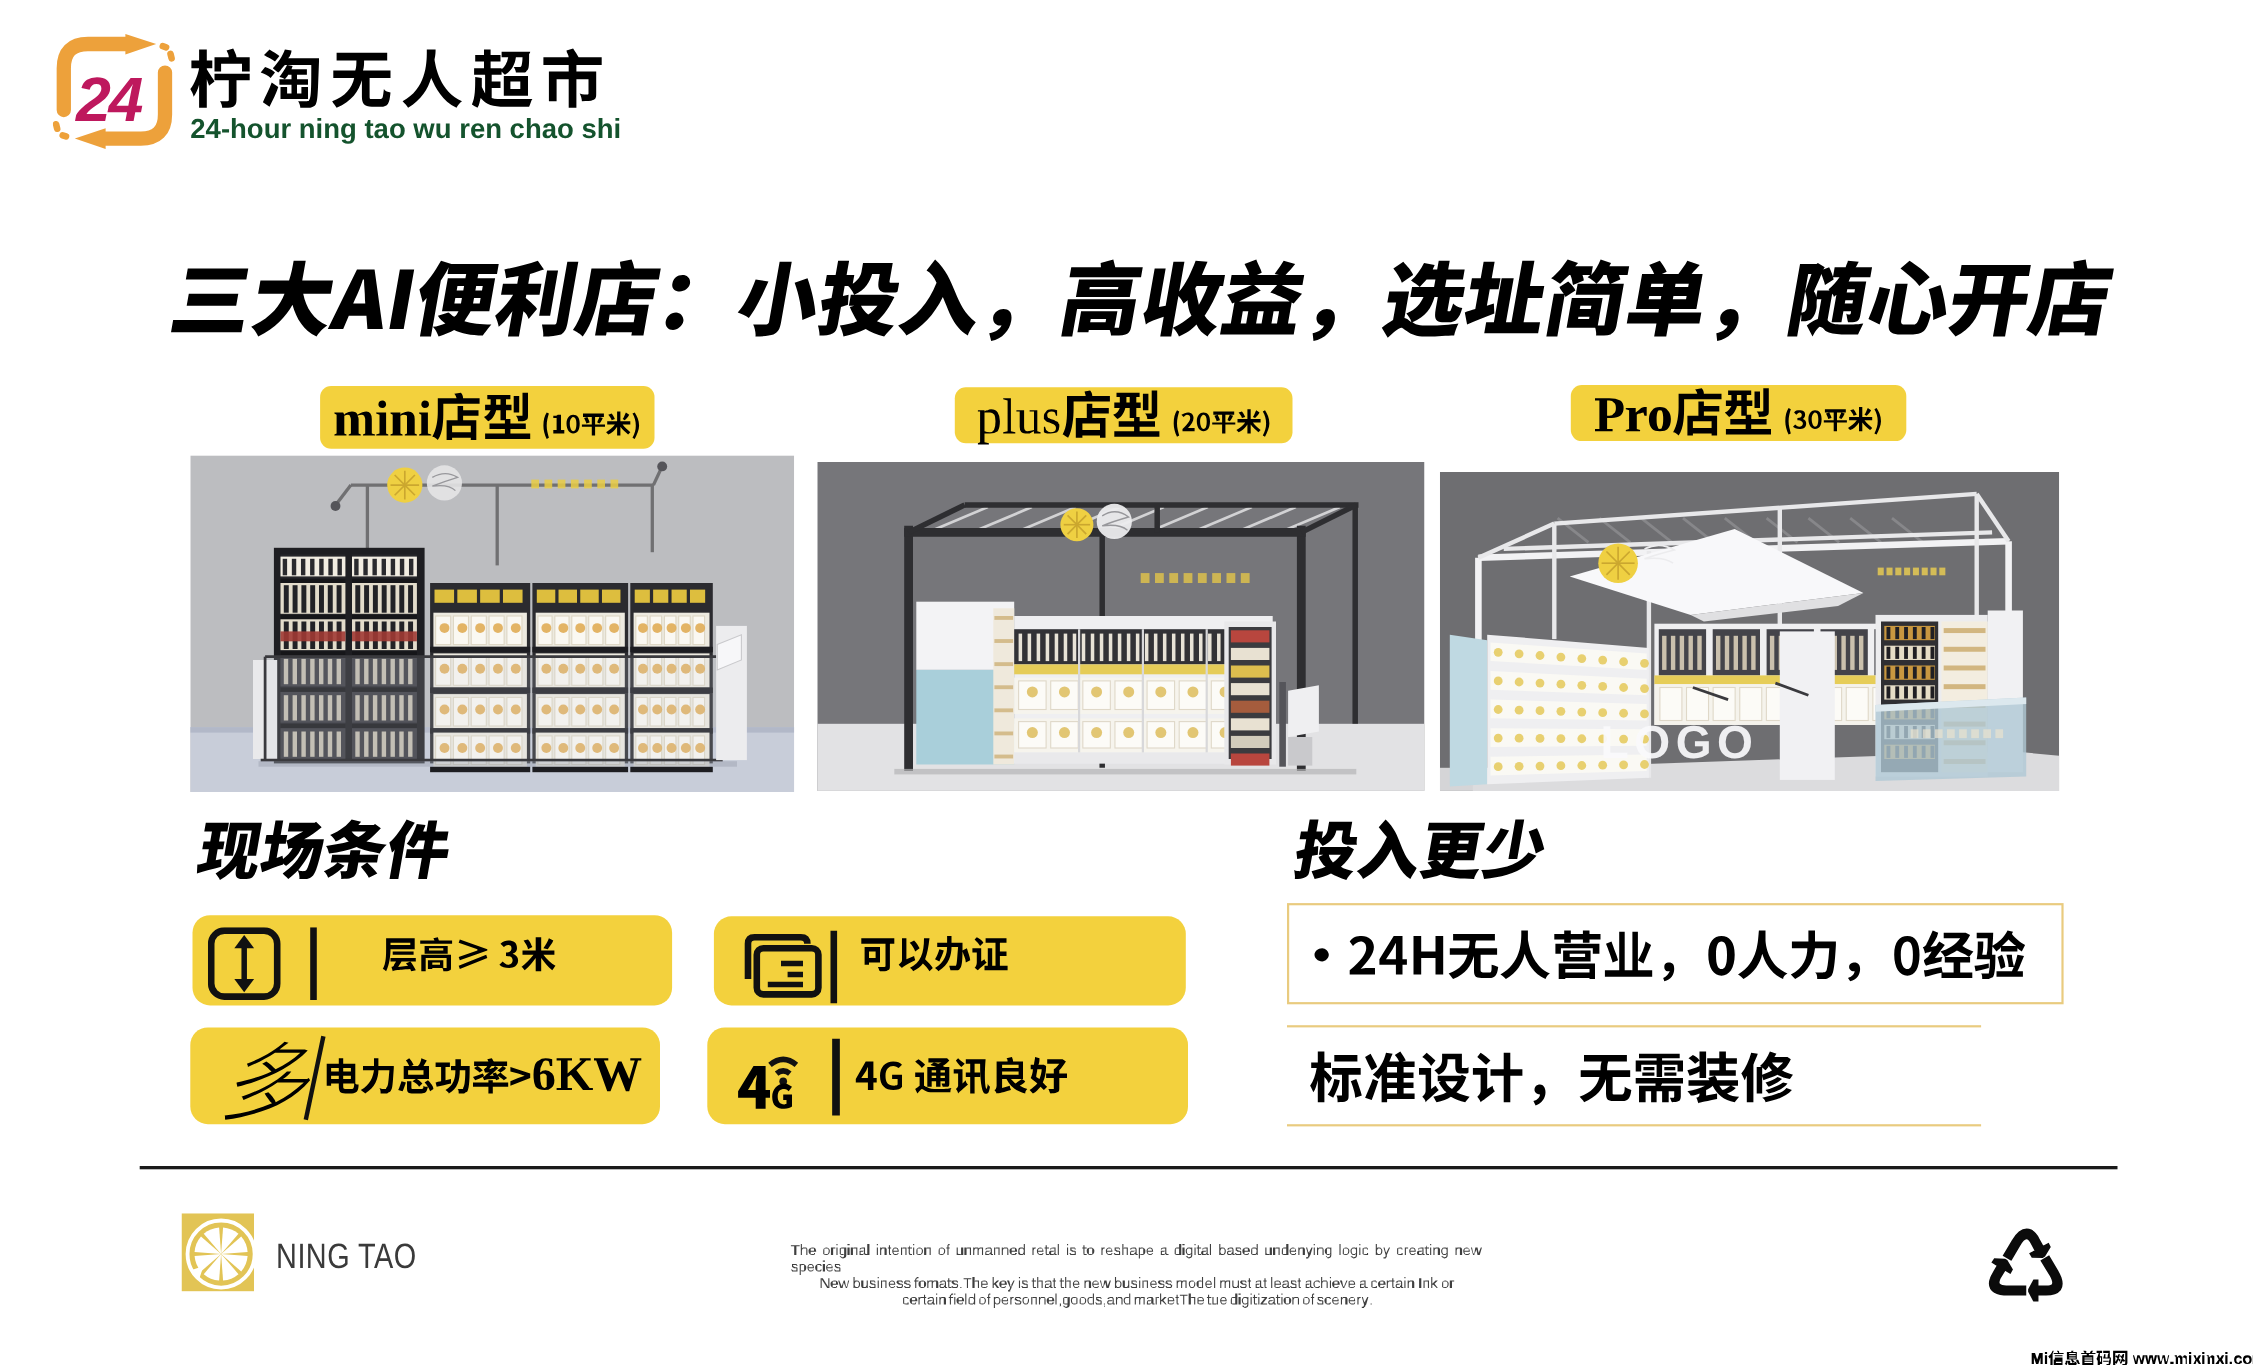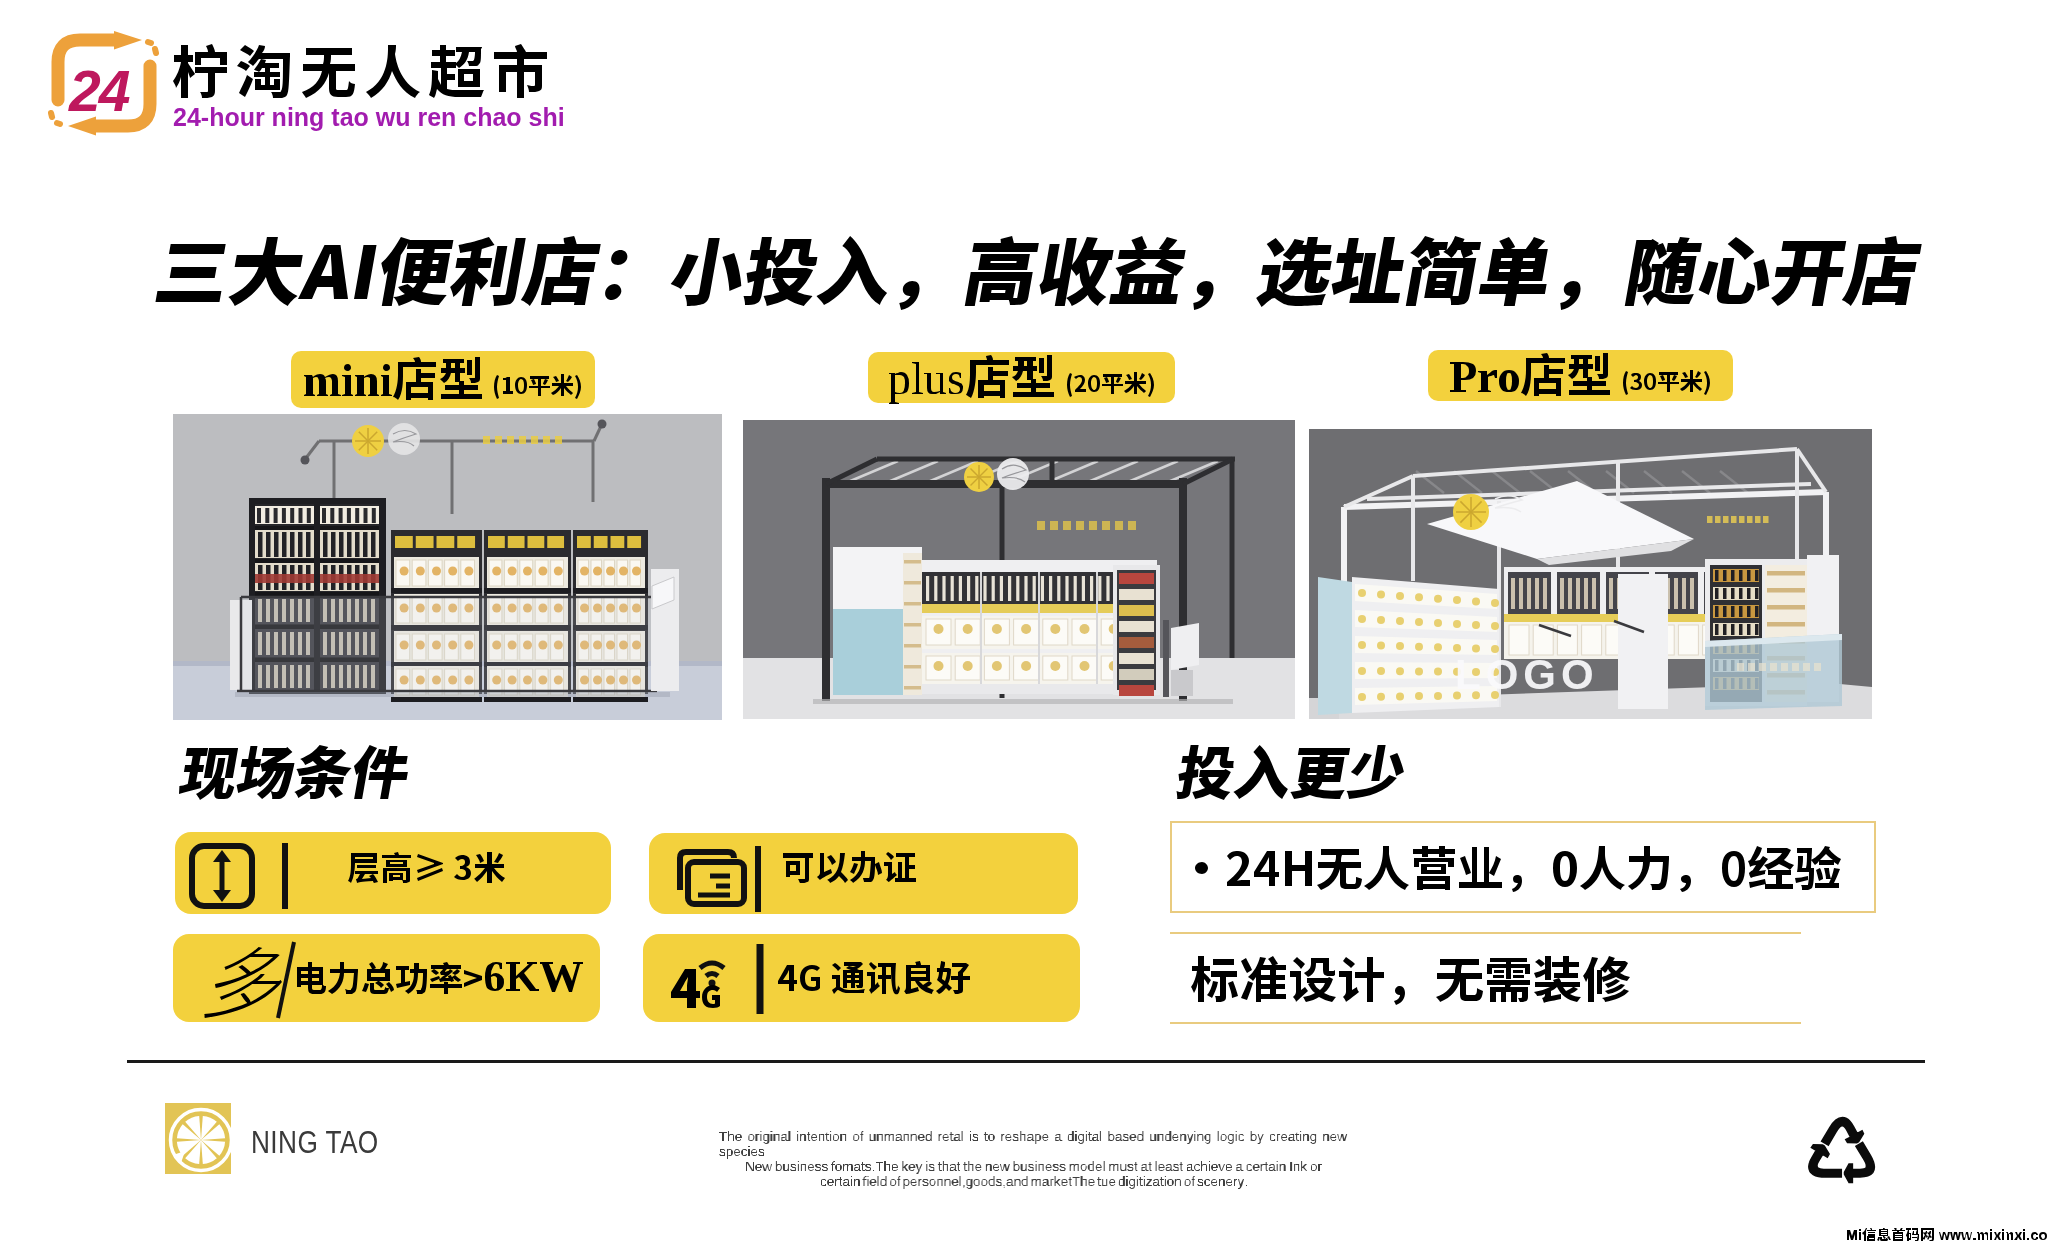--- a/index.html
+++ b/index.html
@@ -23,21 +23,21 @@
 </svg></div>
 
 <div style="position:absolute;left:69px;top:58px;width:92px;height:62px;font:italic 700 57px 'Liberation Sans',sans-serif;color:#be185d;letter-spacing:-2px">24</div>
 
 <svg style="position:absolute;left:138px;top:31px;width:452px;height:81px;overflow:visible" width="452" height="81" viewBox="0 0 452 81">
     <g transform="translate(34,62)">
       <path d="M23 -26V-20H36V-2C36 -1 35 -1 35 -1C34 -1 30 -1 28 -1C29 0 30 3 30 5C34 5 37 5 40 4C42 3 43 1 43 -2V-20H55V-26ZM34 -47C35 -45 36 -43 36 -41H23V-28H29V-35H48V-28H55V-41H40L43 -41C43 -43 41 -47 40 -49ZM9 -48V-38H2V-31H9C8 -25 5 -17 1 -12C2 -10 4 -7 4 -5C6 -8 8 -12 9 -16V5H16V-21C17 -18 18 -16 18 -15L23 -19C22 -21 17 -28 16 -30V-31H21V-38H16V-48Z M68 -43C71 -41 76 -39 78 -37L82 -42C80 -44 76 -46 73 -48ZM65 -27C68 -26 72 -24 74 -22L78 -27C76 -29 72 -31 69 -32ZM67 -0 73 4C76 -2 79 -8 81 -14L75 -18C73 -12 69 -5 67 -0ZM87 -48C85 -42 80 -35 76 -31C77 -30 80 -28 81 -27C83 -29 85 -32 87 -34H111C111 -13 111 -4 109 -2C109 -1 108 -1 107 -1C105 -1 102 -1 99 -1C100 0 101 3 101 5C104 5 108 5 110 5C112 4 114 4 115 2C117 -1 117 -10 118 -37C118 -38 118 -40 118 -40H90C92 -42 93 -45 93 -47ZM83 -14V-3H108V-14H102V-8H98V-16H108V-21H98V-25H107V-30H93L94 -33L89 -34C87 -30 84 -26 82 -23C83 -23 86 -22 87 -21C88 -22 89 -23 90 -25H93V-21H82V-16H93V-8H89V-14Z M134 -45V-38H152C152 -35 152 -32 151 -29H131V-22H150C148 -13 142 -5 130 -1C131 1 133 3 134 5C148 -1 154 -10 157 -20V-5C157 1 159 4 166 4C167 4 173 4 174 4C181 4 182 1 183 -9C181 -9 178 -10 177 -12C176 -4 176 -3 174 -3C172 -3 168 -3 167 -3C164 -3 164 -3 164 -6V-22H183V-29H158C159 -32 159 -35 159 -38H180V-45Z M216 -48C216 -39 217 -13 194 -1C196 1 198 3 199 5C211 -2 217 -12 220 -22C224 -13 230 -1 243 5C244 3 246 0 248 -1C228 -10 224 -32 223 -39C224 -43 224 -46 224 -48Z M292 -19H301V-12H292ZM286 -24V-6H308V-24ZM260 -23C260 -13 260 -4 257 2C258 3 261 4 262 5C264 2 264 -1 265 -4C270 2 276 4 287 4H309C310 2 311 -2 312 -3C307 -3 291 -3 287 -3C282 -3 278 -3 275 -4V-13H283V-19H275V-25H284V-28C285 -27 286 -26 287 -25C292 -28 296 -33 297 -41H303C303 -36 302 -33 302 -33C301 -32 301 -32 300 -32C299 -32 297 -32 295 -32C296 -31 297 -28 297 -27C300 -27 302 -27 303 -27C305 -27 306 -27 307 -29C309 -30 309 -34 309 -44C310 -45 310 -46 310 -46H284V-41H290C289 -36 287 -32 284 -30V-31H274V-37H283V-43H274V-48H268V-43H260V-37H268V-31H259V-25H269V-8C268 -10 267 -12 266 -14C266 -17 266 -19 266 -22Z M343 -47C343 -45 345 -43 345 -41H322V-34H345V-28H327V-1H334V-21H345V5H352V-21H363V-8C363 -8 363 -7 362 -7C361 -7 358 -7 355 -8C356 -6 357 -3 357 -1C362 -1 365 -1 367 -2C370 -3 370 -5 370 -8V-28H352V-34H375V-41H354C353 -43 351 -46 349 -49Z" fill="#000"></path>
     </g>
   </svg>
 
-<div style="position:absolute;left:173px;top:103px;line-height:26px;font:700 25px 'Liberation Sans',sans-serif;color:#a21caf">24-hour ning tao wu ren chao shi</div>
+<div style="position:absolute;left:173px;top:103px;line-height:26px;font:700 25px 'Liberation Sans',sans-serif;color:#14532d">24-hour ning tao wu ren chao shi</div>
 
 <svg style="position:absolute;left:109px;top:219px;width:1848px;height:105px;overflow:visible" width="1848" height="105" viewBox="0 0 1848 105">
     <g transform="translate(43,80) skewX(-10)">
       <path d="M9 -55V-45H64V-55ZM14 -32V-21H59V-32ZM4 -8V3H68V-8Z M104 -62C104 -56 104 -50 103 -44H77V-32H101C99 -21 92 -10 76 -2C79 -0 82 4 84 7C98 -1 106 -11 110 -22C116 -9 124 1 137 7C138 4 142 -1 145 -3C131 -9 123 -19 118 -32H143V-44H115C115 -50 115 -56 115 -62Z M146 0H160L163 -12H179L182 0H196L179 -54H163ZM165 -23 166 -27C168 -33 169 -39 170 -45H171C172 -39 174 -33 175 -27L176 -23Z M202 0H215V-54H202Z M238 -62C234 -52 229 -42 223 -36C224 -33 227 -27 228 -24L231 -28V7H241V-44C243 -48 245 -52 246 -56V-50H263V-46H247V-16H262C261 -14 261 -12 259 -11C257 -12 255 -14 253 -15L244 -12C246 -9 249 -7 252 -5C249 -4 245 -2 241 -2C244 0 247 5 248 7C253 5 258 3 261 1C268 4 277 6 288 6C289 4 292 -1 294 -4C284 -4 276 -5 269 -7C270 -10 272 -13 273 -16H290V-46H274V-50H291V-59H247L248 -59ZM257 -28H263V-26L263 -23H257ZM274 -28H280V-23H274L274 -26ZM257 -39H263V-35H257ZM274 -39H280V-35H274Z M336 -53V-12H346V-53ZM353 -61V-6C353 -4 352 -4 351 -4C349 -4 344 -4 340 -4C341 -1 343 4 343 7C350 7 355 6 359 5C362 3 363 0 363 -6V-61ZM326 -62C318 -59 307 -56 297 -54C298 -52 299 -49 300 -46C303 -47 307 -47 311 -48V-41H298V-31H309C306 -24 301 -17 296 -12C298 -9 300 -5 301 -2C305 -5 308 -11 311 -16V7H321V-16C324 -14 326 -11 327 -9L333 -18C332 -20 325 -25 321 -28V-31H333V-41H321V-50C325 -51 329 -53 333 -54Z M390 -22V6H400V3H423V6H434V-22H415V-27H437V-37H415V-43H404V-22ZM400 -6V-13H423V-6ZM401 -61C401 -59 402 -57 403 -55H376V-36C376 -26 375 -10 369 1C372 2 377 5 379 7C386 -5 387 -24 387 -36V-45H439V-55H415C414 -57 413 -60 411 -63Z M460 -34C464 -34 468 -37 468 -41C468 -46 464 -49 460 -49C455 -49 452 -46 452 -41C452 -37 455 -34 460 -34ZM460 1C464 1 468 -3 468 -7C468 -11 464 -15 460 -15C455 -15 452 -11 452 -7C452 -3 455 1 460 1Z M546 -61V-6C546 -5 545 -4 544 -4C542 -4 536 -4 532 -4C534 -1 536 4 536 7C543 7 549 6 552 5C556 3 557 0 557 -6V-61ZM563 -42C569 -31 574 -17 576 -8L587 -13C585 -22 580 -35 574 -46ZM527 -45C525 -35 522 -23 516 -15C519 -14 524 -12 527 -10C532 -18 536 -32 539 -43Z M622 -60V-52C622 -49 621 -45 616 -41V-49H609V-62H599V-49H591V-39H599V-28L590 -26L593 -16L599 -18V-5C599 -4 599 -3 598 -3C597 -3 594 -3 591 -3C592 -1 594 4 594 6C599 6 603 6 606 4C608 3 609 0 609 -4V-20L615 -22L614 -31L609 -30V-39H612L612 -39C614 -38 618 -33 619 -31C629 -36 631 -43 632 -50H639V-45C639 -37 641 -33 649 -33C651 -33 652 -33 654 -33C655 -33 657 -33 658 -34C658 -36 658 -40 658 -42C657 -42 655 -42 653 -42C653 -42 651 -42 650 -42C649 -42 649 -43 649 -45V-60ZM642 -21C640 -18 638 -15 635 -13C632 -15 629 -18 627 -21ZM616 -31V-21H621L617 -20C620 -15 623 -11 626 -7C622 -5 617 -4 611 -3C613 -0 615 4 616 7C623 5 630 3 635 -0C640 3 646 5 653 7C655 4 658 -0 660 -3C654 -4 649 -5 644 -7C650 -13 653 -20 656 -29L649 -31L647 -31Z M681 -53C685 -51 689 -47 692 -42C688 -24 679 -10 664 -3C666 -1 672 4 673 6C686 -1 695 -13 700 -29C708 -16 714 -2 729 6C729 3 732 -3 734 -6C711 -21 710 -45 687 -63Z M751 11C761 9 766 1 766 -7C766 -14 763 -18 757 -18C753 -18 749 -15 749 -11C749 -6 753 -3 757 -3H758C757 -0 754 3 748 4Z M832 -38H858V-36H832ZM821 -45V-29H870V-45ZM838 -60 839 -56H812V-47H877V-56H852L849 -63ZM828 -16V3H838V1H857C858 3 859 5 859 6C864 6 869 6 872 5C875 4 876 2 876 -2V-27H814V7H824V-18H865V-2C865 -1 865 -1 864 -1L861 -1V-16ZM838 -9H852V-6H838Z M929 -39H939C938 -33 936 -27 934 -22C932 -27 930 -32 928 -37ZM889 -4C891 -6 893 -7 904 -11V7H914V-30C916 -28 919 -25 920 -23C921 -24 922 -25 923 -26C924 -21 926 -16 929 -12C925 -8 920 -4 914 -1C917 1 920 5 921 7C927 4 931 1 935 -4C938 1 942 4 947 7C948 4 951 -0 954 -2C949 -5 944 -8 941 -12C945 -20 948 -29 950 -39H953V-49H932C933 -53 934 -57 935 -61L924 -62C922 -52 919 -41 914 -34V-61H904V-21L898 -20V-55H888V-20C888 -17 886 -15 885 -14C886 -12 888 -7 889 -4Z M1004 -62C1003 -59 1000 -54 998 -50L1002 -49H982L986 -51C985 -54 981 -59 979 -63L969 -59C971 -56 974 -52 975 -49H959V-40H979C973 -37 965 -33 958 -31C960 -29 963 -25 964 -23L966 -24V-5H958V5H1025V-5H1018V-24L1020 -23L1026 -32C1021 -34 1012 -37 1006 -40H1025V-49H1008C1010 -52 1013 -55 1015 -59ZM975 -5V-16H980V-5ZM989 -5V-16H994V-5ZM1003 -5V-16H1008V-5ZM997 -33C1003 -31 1011 -28 1016 -25H970C976 -28 983 -32 988 -35L981 -40H1002Z M1044 11C1054 9 1060 1 1060 -7C1060 -14 1057 -18 1051 -18C1047 -18 1043 -15 1043 -11C1043 -6 1047 -3 1051 -3H1051C1051 -0 1047 3 1042 4Z M1105 -55C1109 -51 1113 -46 1115 -42L1124 -49C1122 -53 1117 -57 1113 -61ZM1123 -34H1105V-24H1113V-8C1110 -6 1107 -4 1104 -1L1111 8C1115 4 1119 -1 1122 -1C1123 -1 1125 1 1129 3C1134 6 1139 7 1148 7C1155 7 1165 6 1171 6C1171 3 1172 -2 1173 -5C1166 -4 1155 -3 1148 -3C1141 -3 1135 -3 1131 -6C1142 -11 1146 -19 1147 -29H1150V-18C1150 -9 1152 -6 1160 -6C1161 -6 1163 -6 1164 -6C1170 -6 1173 -9 1174 -19C1171 -19 1167 -21 1165 -23C1164 -17 1164 -16 1163 -16C1163 -16 1162 -16 1162 -16C1161 -16 1161 -16 1161 -18V-29H1173V-38H1155V-45H1170V-54H1155V-62H1145V-54H1141C1141 -55 1142 -57 1142 -58L1132 -60C1130 -54 1127 -48 1123 -44C1126 -42 1130 -40 1132 -38C1133 -40 1135 -42 1137 -45H1145V-38H1125V-29H1137C1135 -23 1133 -18 1124 -14C1126 -12 1129 -9 1130 -6L1130 -6C1127 -8 1125 -10 1123 -10Z M1205 -46V-6H1198V4H1247V-6H1232V-28H1245V-39H1232V-62H1221V-6H1216V-46ZM1177 -15 1181 -4C1188 -7 1196 -11 1204 -14L1202 -23L1196 -21V-36H1204V-46H1196V-61H1186V-46H1178V-36H1186V-18C1183 -17 1179 -16 1177 -15Z M1272 -28V-1H1298C1299 1 1300 4 1300 6C1305 6 1310 6 1313 5C1316 3 1317 1 1317 -4V-41H1305L1313 -45C1313 -46 1312 -47 1311 -49H1319V-57H1301L1302 -60L1292 -63C1291 -58 1289 -53 1286 -49V-57H1270L1272 -60L1262 -63C1259 -57 1255 -50 1250 -46C1253 -45 1257 -42 1259 -41C1261 -43 1263 -46 1266 -49H1267C1269 -46 1270 -42 1271 -40L1280 -44C1280 -45 1279 -47 1278 -49H1285L1283 -47C1286 -46 1290 -43 1292 -41C1294 -43 1296 -46 1297 -49H1300C1301 -46 1303 -43 1304 -41H1275V-31H1306V-4C1306 -3 1306 -3 1305 -3C1304 -3 1302 -3 1300 -3V-28ZM1291 -11V-9H1281V-11ZM1281 -21H1291V-18H1281ZM1259 -38C1260 -36 1262 -34 1264 -32H1255V7H1265V-31L1266 -29L1274 -35C1273 -37 1269 -41 1266 -43Z M1342 -30H1353V-27H1342ZM1364 -30H1376V-27H1364ZM1342 -41H1353V-38H1342ZM1364 -41H1376V-38H1364ZM1371 -62C1370 -58 1367 -54 1365 -50H1350L1354 -52C1352 -55 1349 -59 1346 -62L1337 -58C1339 -56 1341 -53 1343 -50H1332V-18H1353V-15H1326V-5H1353V7H1364V-5H1392V-15H1364V-18H1387V-50H1377C1379 -53 1381 -55 1383 -58Z M1411 11C1421 9 1427 1 1427 -7C1427 -14 1424 -18 1418 -18C1414 -18 1410 -15 1410 -11C1410 -6 1414 -3 1418 -3H1418C1418 -0 1414 3 1409 4Z M1474 -59V7H1483V-13C1484 -11 1484 -8 1484 -7C1486 -7 1487 -7 1488 -7C1490 -7 1491 -8 1492 -8C1495 -10 1496 -14 1496 -19C1496 -21 1495 -24 1495 -27H1499V-9C1496 -8 1493 -6 1490 -3L1497 7C1498 3 1501 -2 1502 -2C1504 -2 1506 0 1508 2C1512 4 1517 5 1523 5C1528 5 1535 5 1538 5C1539 2 1540 -2 1541 -5C1536 -4 1528 -4 1523 -4C1518 -4 1513 -4 1509 -7L1508 -8V-32C1509 -31 1510 -30 1510 -29L1512 -31V-6H1521V-16H1528V-14C1528 -14 1528 -13 1527 -13C1527 -13 1525 -13 1524 -14C1525 -11 1526 -8 1527 -6C1530 -6 1532 -6 1535 -7C1537 -8 1537 -11 1537 -14V-43H1521L1522 -47H1540V-56H1525C1526 -57 1526 -59 1527 -61L1517 -62C1517 -60 1516 -58 1516 -56H1506V-47H1512C1510 -43 1507 -39 1504 -36L1505 -35H1494V-28C1494 -30 1493 -32 1491 -34C1492 -39 1494 -44 1495 -50C1497 -46 1499 -43 1500 -40L1507 -45C1506 -48 1503 -53 1501 -56L1496 -54L1497 -56L1490 -60L1489 -59ZM1521 -26H1528V-23H1521ZM1521 -33V-36H1528V-33ZM1483 -34C1486 -28 1487 -24 1487 -20C1487 -18 1487 -17 1486 -16C1485 -15 1485 -15 1484 -15L1483 -15ZM1483 -34V-50H1486C1485 -45 1484 -38 1483 -34Z M1564 -41V-8C1564 2 1567 5 1577 5C1579 5 1586 5 1588 5C1598 5 1600 1 1601 -13C1599 -14 1594 -16 1592 -17C1591 -7 1590 -4 1587 -4C1586 -4 1580 -4 1579 -4C1576 -4 1575 -5 1575 -8V-41ZM1550 -38C1549 -27 1547 -16 1545 -9L1556 -4C1558 -13 1559 -26 1560 -36ZM1595 -36C1599 -28 1603 -16 1604 -8L1615 -13C1613 -21 1609 -32 1605 -40ZM1566 -55C1573 -50 1582 -44 1586 -39L1594 -47C1589 -52 1580 -58 1573 -62Z M1661 -48V-32H1646V-34V-48ZM1619 -32V-22H1634C1632 -14 1628 -7 1619 -1C1621 1 1625 5 1627 7C1640 -0 1644 -11 1645 -22H1661V7H1672V-22H1686V-32H1672V-48H1684V-58H1621V-48H1635V-34V-32Z M1711 -22V6H1721V3H1744V6H1755V-22H1736V-27H1758V-37H1736V-43H1725V-22ZM1721 -6V-13H1744V-6ZM1722 -61C1723 -59 1723 -57 1724 -55H1697V-36C1697 -26 1697 -10 1690 1C1693 2 1698 5 1700 7C1707 -5 1708 -24 1708 -36V-45H1760V-55H1736C1735 -57 1734 -60 1733 -63Z" fill="#000"></path>
     </g>
   </svg>
 
 <div style="position:absolute;left:291px;top:351px;width:304px;height:57px;background:#F3D13D;border-radius:10px"></div>
 <svg style="position:absolute;left:291px;top:351px;overflow:visible" width="304" height="57" viewBox="0 0 304 57">
     <g transform="translate(12,45)">

